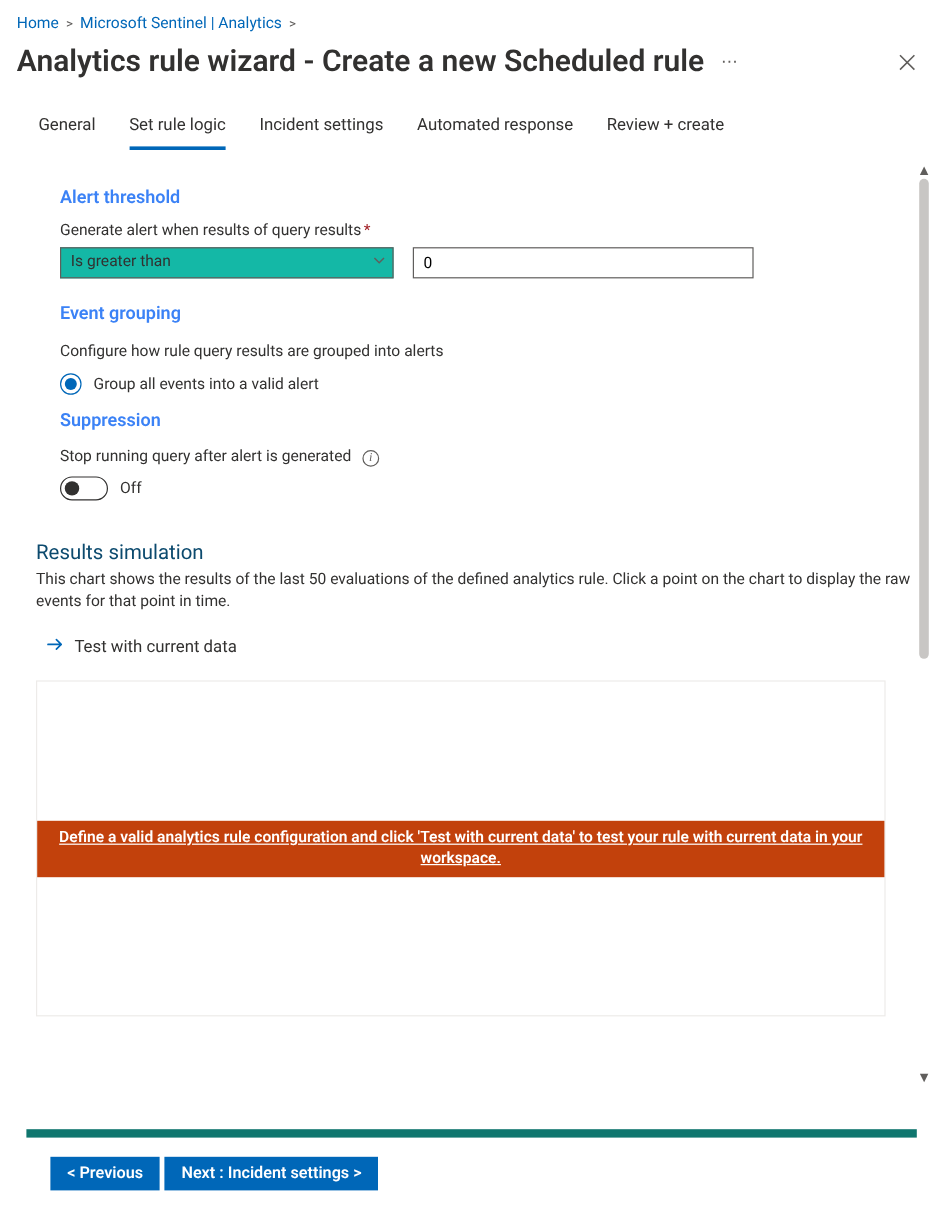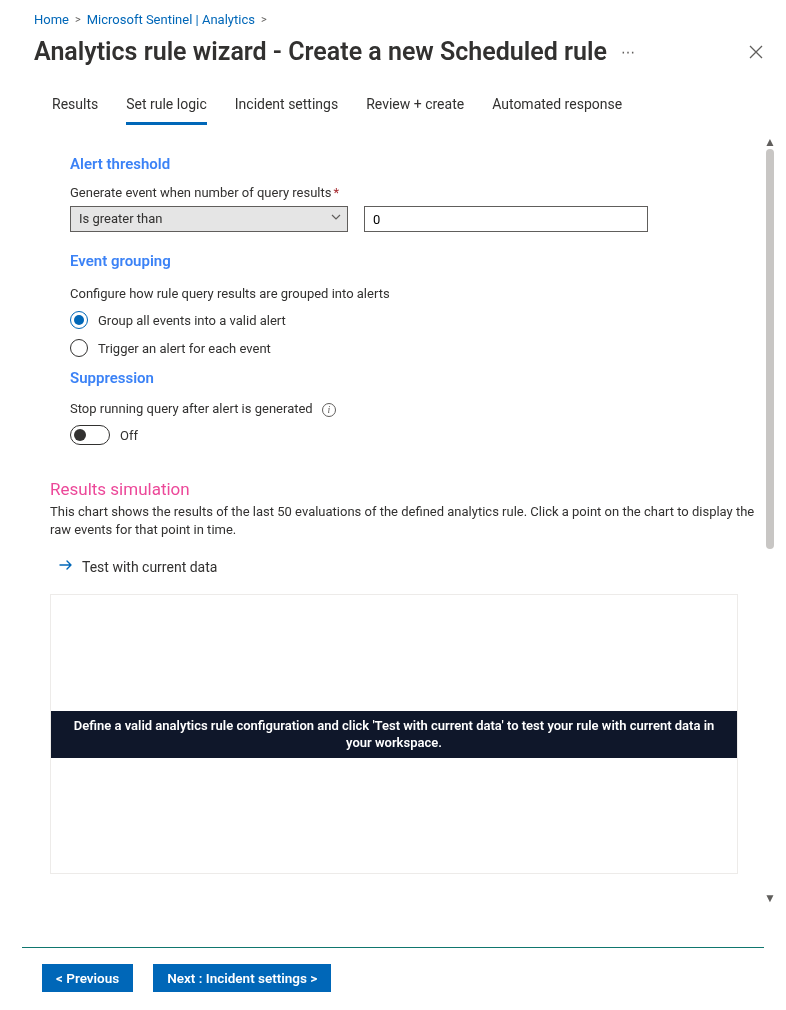--- a/index.html
+++ b/index.html
@@ -7,21 +7,21 @@
     margin: 0; padding: 0;
     font-family: "Segoe UI", -apple-system, BlinkMacSystemFont, Roboto, sans-serif;
     font-size: 13px;
     color: #323130;
     background: #fff;
   }
   .page {
     width: 786px;
     min-height: 1010px;
     position: relative;
-    padding: 12px 22px 0 34px;
+    padding: 12px 22px 0 14px;
   }
   
   .breadcrumb {
     display: flex;
     align-items: center;
     gap: 6px;
     font-size: 13px;
     color: #0067b8;
     margin-bottom: 10px;
   }
@@ -119,21 +119,21 @@
   }
   .select-wrap {
     position: relative;
     width: 278px;
   }
   .select-wrap select,
   .select-like {
     width: 100%;
     height: 26px;
     border: 1px solid #605e5c;
-    background: #e5e5e5;
+    background: #14b8a6;
     font-size: 13px;
     padding: 0 24px 0 8px;
     appearance: none;
     font-family: inherit;
     line-height: 24px;
   }
   .select-wrap .chev-down {
     position: absolute;
     right: 6px; top: 5px;
     pointer-events: none;
@@ -196,54 +196,55 @@
   }
   .toggle .knob {
     position: absolute;
     left: 3px; top: 3px;
     width: 12px; height: 12px;
     background: #323130;
     border-radius: 50%;
   }
   
   .results-block { margin-left: -20px; margin-top: 34px; }
-  .results-h { font-size: 17px; font-weight: 400; color: #ec4899; margin: 0 0 4px 0; }
+  .results-h { font-size: 17px; font-weight: 400; color: #0c4a6e; margin: 0 0 4px 0; }
   .results-desc { font-size: 13px; color: #323130; margin: 0 0 18px 0; line-height: 1.4; }
   .test-link {
     display: flex; align-items: center; gap: 8px;
     color: #323130; font-size: 14px; cursor: pointer;
     margin-left: 8px; margin-bottom: 18px;
   }
   .test-link .arrow { color: #0067b8; }
   .chart-box {
     border: 1px solid #edebe9;
     height: 280px;
     margin-right: 26px;
     display: flex; align-items: center; justify-content: center;
     position: relative;
     background: #fff;
   }
   .chart-banner {
-    background: #0f172a;
+    background: #c2410c;
     color: #fff;
     font-size: 13px;
     font-weight: 600;
     text-align: center;
     padding: 6px 10px;
     width: 100%;
     line-height: 1.35;
+    text-decoration: underline;
   }
   
   .footer-bar {
     position: absolute;
     left: 22px; right: 22px;
     bottom: 18px;
-    border-top: 1px solid #0f766e;
+    border-top: 7px solid #0f766e;
     padding-top: 16px;
-    display: flex; gap: 20px;
+    display: flex; gap: 4px;
     padding-left: 20px;
   }
   .btn {
     background: #0067b8;
     color: #fff;
     border: none;
     font-size: 13.5px;
     font-weight: 600;
     padding: 6px 14px;
     cursor: pointer;
@@ -273,60 +274,56 @@
       <span class="ellipsis">⋯</span>
     </div>
     <div class="close-x">
       <svg width="14" height="14" viewBox="0 0 14 14">
           <path d="M1 1 L13 13 M13 1 L1 13" stroke="#605e5c" stroke-width="1.3" fill="none"></path>
         </svg>
     </div>
   </div>
 
   <div class="tabs">
-    <div class="tab">Results</div>
+    <div class="tab">General</div>
     <div class="tab active">Set rule logic</div>
     <div class="tab">Incident settings</div>
+    <div class="tab">Automated response</div>
     <div class="tab">Review + create</div>
-    <div class="tab">Automated response</div>
   </div>
 
   <div class="content-outer">
     <div class="scroll-arrow up">▲</div>
     <div class="scrollbar-track">
       <div class="scrollbar-thumb"></div>
     </div>
 
     <div class="scroll-body">
 
       <h3 class="section">Alert threshold</h3>
       <div class="field-label">
-        <span>Generate event when number of query results</span><span class="req">*</span>
+        <span>Generate alert when results of query results</span><span class="req">*</span>
       </div>
       <div class="row-inputs">
         <div class="select-wrap">
           <div class="select-like">Is greater than</div>
           <span class="chev-down">
             <svg width="12" height="12" viewBox="0 0 12 12">
                 <path d="M2 4 L6 8 L10 4" stroke="#605e5c" stroke-width="1.2" fill="none"></path>
               </svg>
           </span>
         </div>
         <input class="num" type="text" value="0" style="">
       </div>
 
       <h3 class="section">Event grouping</h3>
       <div class="field-label" style="margin-top:16px; margin-bottom:6px;">Configure how rule query results are grouped into alerts</div>
       <div class="radio-row">
         <div class="radio checked"></div>
         <span>Group all events into a valid alert</span>
-      </div>
-      <div class="radio-row">
-        <div class="radio"></div>
-        <span>Trigger an alert for each event</span>
       </div>
 
       <h3 class="section" style="margin-top:12px;">Suppression</h3>
       <div class="field-label" style="margin-top:14px;">
         <span>Stop running query after alert is generated</span>
         <span class="info-ic">i</span>
       </div>
       <div class="toggle-row">
         <div class="toggle">
             <div class="knob"></div>

